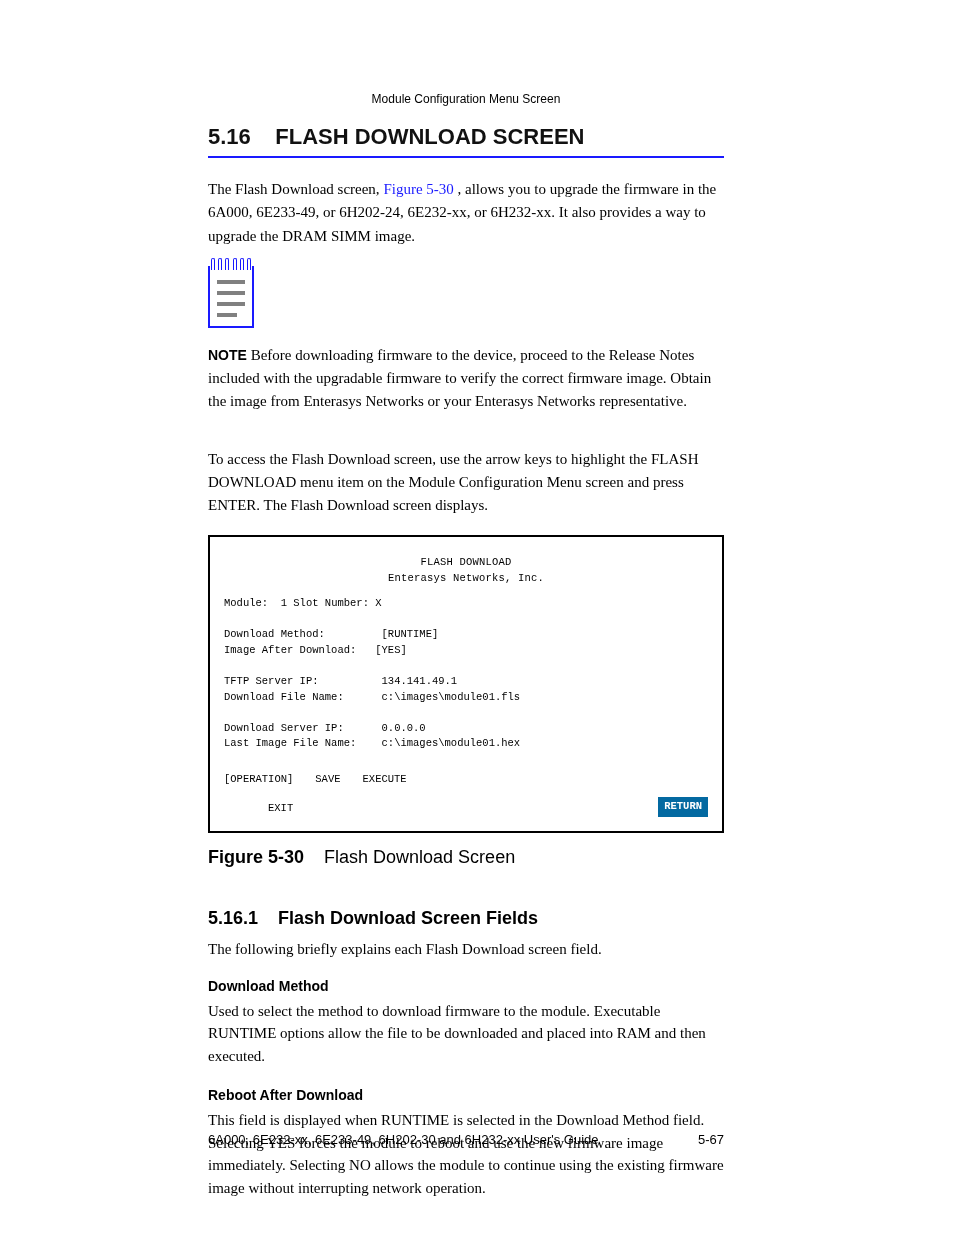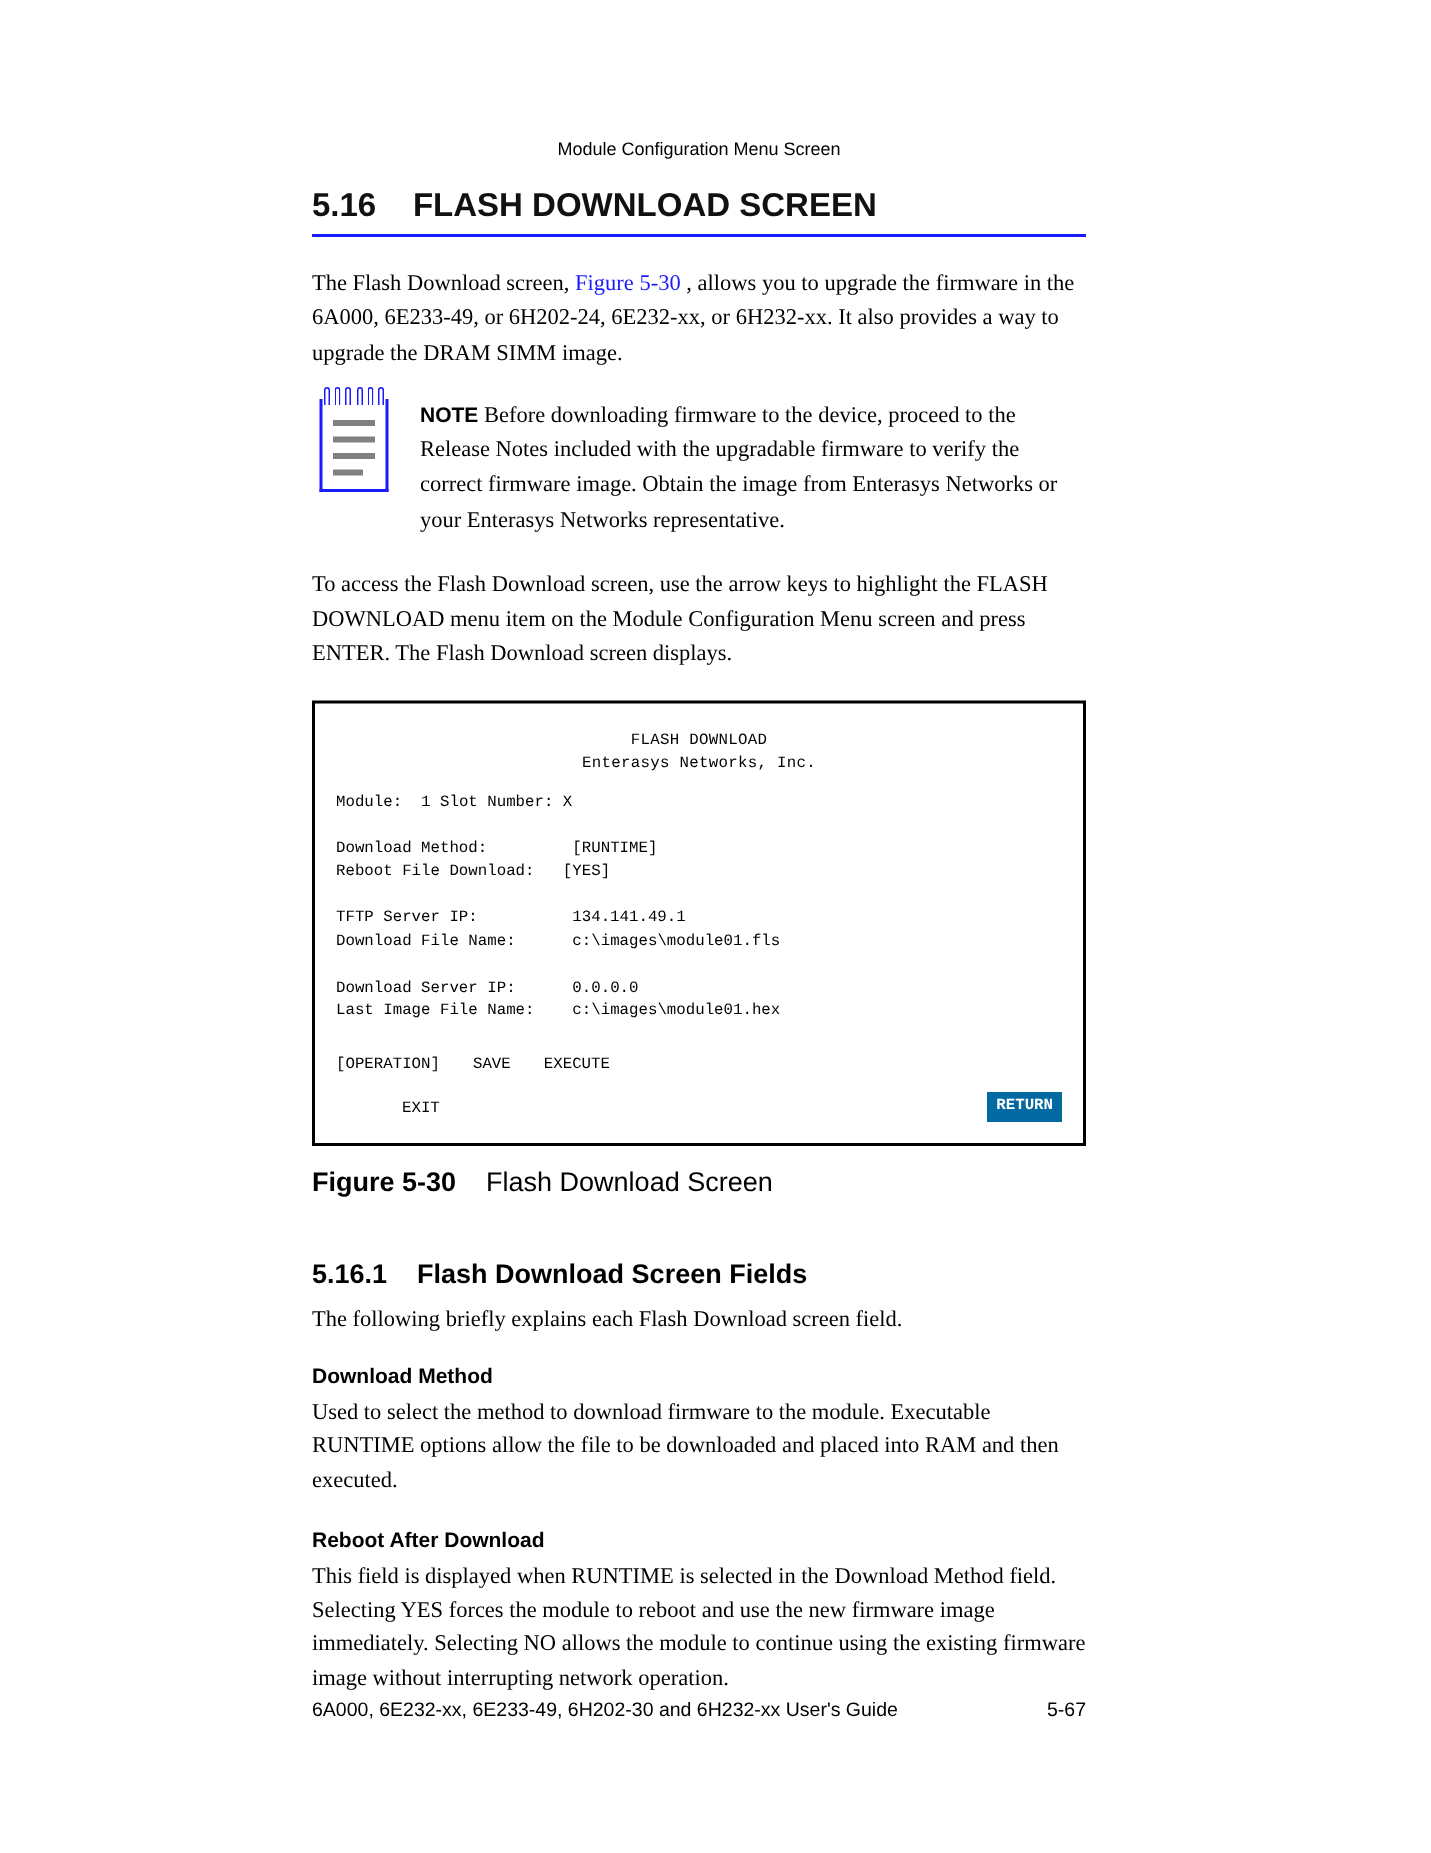--- a/index.html
+++ b/index.html
@@ -36,21 +36,22 @@
   }
   .body-para {
     font-size: 15px;
     line-height: 1.55;
     margin-bottom: 18px;
   }
   .note-row {
     display: flex;
     align-items: flex-start;
     gap: 16px;
-    margin-bottom: 20px;
+    margin-bottom: 34px;
+    flex-direction: column;
   }
   .note-icon-wrap {
     flex: 0 0 56px;
     display: flex;
     align-items: center;
     justify-content: center;
   }
   .note-icon {
     width: 46px;
     height: 62px;
@@ -224,21 +225,21 @@
       <div>
         <span>Module:</span>
         &nbsp;<span>1    Slot Number:  X</span>
       </div>
       <br>
       <div>
         <span>Download Method:</span>&nbsp;&nbsp;&nbsp;&nbsp;&nbsp;&nbsp;&nbsp;&nbsp;
         <span>[RUNTIME]</span>
       </div>
       <div>
-        <span>Reboot File Download:</span>&nbsp;&nbsp;
+        <span>Image After Download:</span>&nbsp;&nbsp;
         <span>[YES]</span>
       </div>
       <br>
       <div>
         <span>TFTP Server IP:</span>&nbsp;&nbsp;&nbsp;&nbsp;&nbsp;&nbsp;&nbsp;&nbsp;&nbsp;
         <span>134.141.49.1</span>
       </div>
       <div>
         <span>Download File Name:</span>&nbsp;&nbsp;&nbsp;&nbsp;&nbsp;
         <span>c:\images\module01.fls</span>

